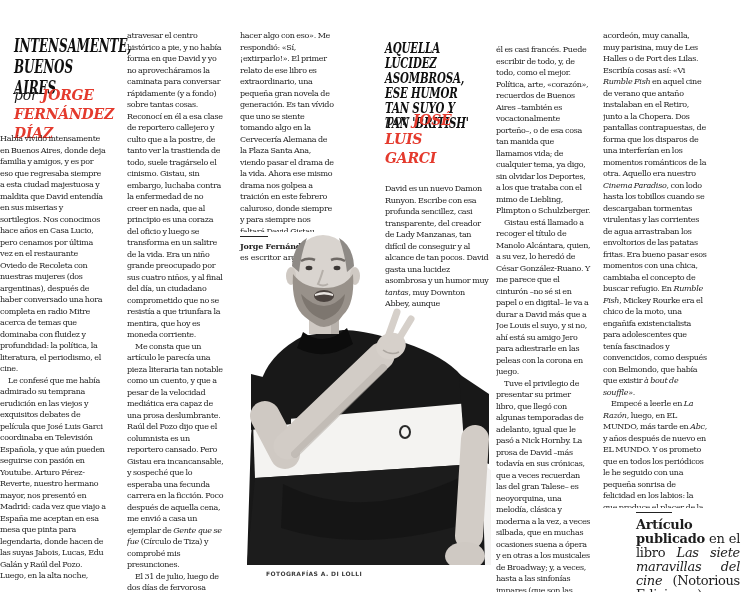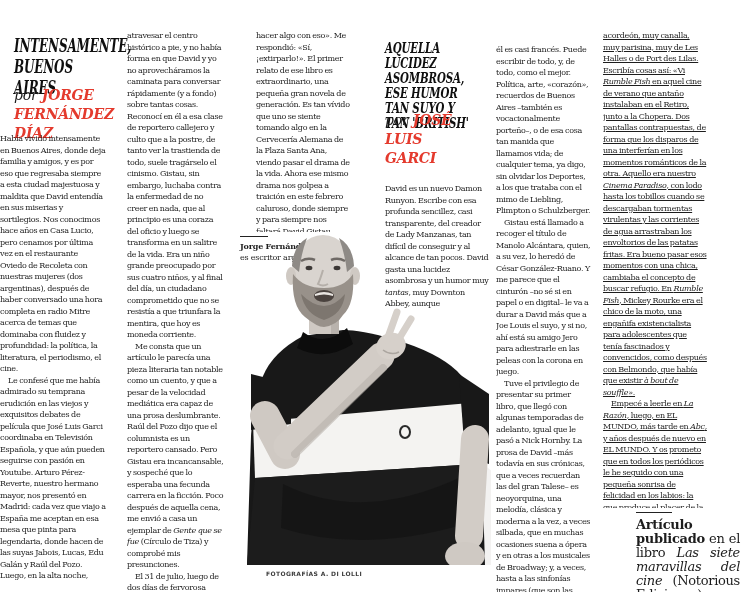--- a/index.html
+++ b/index.html
@@ -52,21 +52,21 @@
 
 <div class="col" style="left:0;top:133px;width:106px;height:450px;">
     <p>Había vivido intensamente en Buenos Aires, donde deja familia y amigos, y es por eso que regresaba siempre a esta ciudad majestuosa y maldita que David entendía en sus miserias y sortilegios. Nos conocimos hace años en Casa Lucio, pero cenamos por última vez en el restaurante Oviedo de Recoleta con nuestras mujeres (dos argentinas), después de haber conversado una hora completa en radio Mitre acerca de temas que dominaba con fluidez y profundidad: la política, la literatura, el periodismo, el cine.</p>
     <p class="ind">Le confesé que me había admirado su temprana erudición en las viejos y exquisitos debates de película que José Luis Garci coordinaba en Televisión Española, y que aún pueden seguirse con pasión en Youtube. Arturo Pérez-Reverte, nuestro hermano mayor, nos presentó en Madrid: cada vez que viajo a España me aceptan en esa mesa que pinta para legendaria, donde hacen de las suyas Jabois, Lucas, Edu Galán y Raúl del Pozo. Luego, en la alta noche, solíamos</p>
   </div>
 <div class="col" style="left:127px;top:30px;width:97px;height:560px;">
     <p>atravesar el centro histórico a pie, y no había forma en que David y yo no aprovecháramos la caminata para conversar rápidamente (y a fondo) sobre tantas cosas. Reconocí en él a esa clase de reportero callejero y culto que a la postre, de tanto ver la trastienda de todo, suele tragárselo el cinismo. Gistau, sin embargo, luchaba contra la enfermedad de no creer en nada, que al principio es una coraza del oficio y luego se transforma en un salitre de la vida. Era un niño grande preocupado por sus cuatro niños, y al final del día, un ciudadano comprometido que no se resistía a que triunfara la mentira, que hoy es moneda corriente.</p>
     <p class="ind">Me consta que un artículo le parecía una pieza literaria tan notable como un cuento, y que a pesar de la velocidad mediática era capaz de una prosa deslumbrante. Raúl del Pozo dijo que el columnista es un reportero cansado. Pero Gistau era incancansable, y sospeché que lo esperaba una fecunda carrera en la ficción. Poco después de aquella cena, me envió a casa un ejemplar de <i>Gente que se fue</i> (Círculo de Tiza) y comprobé mis presunciones.</p>
     <p class="ind">El 31 de julio, luego de dos días de fervorosa lectura, le escribí: «David, quiero darte una mala noticia: sos un gran escritor. Y vas a tener que</p>
   </div>
-<div class="col" style="left:256px;top:30px;width:94px;height:202px;">
+<div class="col" style="left:240px;top:30px;width:94px;height:202px;">
     <p>hacer algo con eso». Me respondió: «Sí, ¡extirparlo!». El primer relato de ese libro es extraordinario, una pequeña gran novela de generación. Es tan vívido que uno se siente tomando algo en la Cervecería Alemana de la Plaza Santa Ana, viendo pasar el drama de la vida. Ahora ese mismo drama nos golpea a traición en este febrero caluroso, donde siempre y para siempre nos faltará David Gistau.</p>
   </div>
 
 <div class="sig">
   <div class="rule"></div>
   <div class="sig-name">Jorge Fernández Díaz</div>
   <div class="sig-role">es escritor argentino</div>
 </div>
 
 <h1 class="headline h-right">AQUELLA
@@ -79,21 +79,21 @@
 <div class="byline byline-right"><span>por </span><span class="name">JOSÉ LUIS GARCI</span></div>
 
 <div class="col" style="left:385px;top:183px;width:104px;height:135px;">
     <p>David es un nuevo Damon Runyon. Escribe con esa profunda sencillez, casi transparente, del creador de Lady Manzanas, tan difícil de conseguir y al alcance de tan pocos. David gasta una lucidez asombrosa y un humor muy <i>tantas</i>, muy Downton Abbey, aunque</p>
   </div>
 <div class="col" style="left:496px;top:44px;width:95px;height:560px;">
     <p>él es casi francés. Puede escribir de todo, y, de todo, como el mejor. Política, arte, «corazón», recuerdos de Buenos Aires –también es vocacionalmente porteño–, o de esa cosa tan manida que llamamos vida; de cualquier tema, ya digo, sin olvidar los Deportes, a los que trataba con el mimo de Liebling, Plimpton o Schulzberger.</p>
     <p class="ind">Gistau está llamado a recoger el título de Manolo Alcántara, quien, a su vez, lo heredó de César González-Ruano. Y me parece que el cinturón –no sé si en papel o en digital– le va a durar a David más que a Joe Louis el suyo, y si no, ahí está su amigo Jero para adiestrarle en las peleas con la corona en juego.</p>
     <p class="ind">Tuve el privilegio de presentar su primer libro, que llegó con algunas temporadas de adelanto, igual que le pasó a Nick Hornby. La prosa de David –más todavía en sus crónicas, que a veces recuerdan las del gran Talese– es neoyorquina, una melodía, clásica y moderna a la vez, a veces silbada, que en muchas ocasiones suena a ópera y en otras a los musicales de Broadway; y, a veces, hasta a las sinfonías impares (que son las mejores) de Beethoven. Si escuchas bien, aunque esto ya es para nota, hay siempre por ahí abajo, en los renglones del final, una cancioncilla de</p>
   </div>
-<div class="col" style="left:603px;top:30px;width:104px;height:478px;text-decoration:underline;">
+<div class="col" style="left:603px;top:30px;width:104px;height:478px;">
     <p>acordeón, muy canalla, muy parisina, muy de Les Halles o de Port des Lilas. Escribía cosas así: «Vi <i>Rumble Fish</i> en aquel cine de verano que antaño instalaban en el Retiro, junto a la Chopera. Dos pantallas contrapuestas, de forma que los disparos de una interferían en los momentos románticos de la otra. Aquello era nuestro <i>Cinema Paradiso</i>, con lodo hasta los tobillos cuando se descargaban tormentas virulentas y las corrientes de agua arrastraban los envoltorios de las patatas fritas. Era bueno pasar esos momentos con una chica, cambiaba el concepto de buscar refugio. En <i>Rumble Fish</i>, Mickey Rourke era el chico de la moto, una engañifa existencialista para adolescentes que tenía fascinados y convencidos, como después con Belmondo, que había que existir <i>à bout de souffle</i>».</p>
     <p class="ind">Empecé a leerle en <i>La Razón</i>, luego, en EL MUNDO, más tarde en <i>Abc</i>, y años después de nuevo en EL MUNDO. Y os prometo que en todos los periódicos le he seguido con una pequeña sonrisa de felicidad en los labios: la que produce el placer de la lectura.</p>
   </div>
 
 <div class="endnote">
   <div class="rule"></div>
   <span class="bold">Artículo publicado</span><span> en el libro <i>Las siete maravillas del cine</i> (Notorious Ediciones)</span>
 </div>
 
 <div class="photo">

